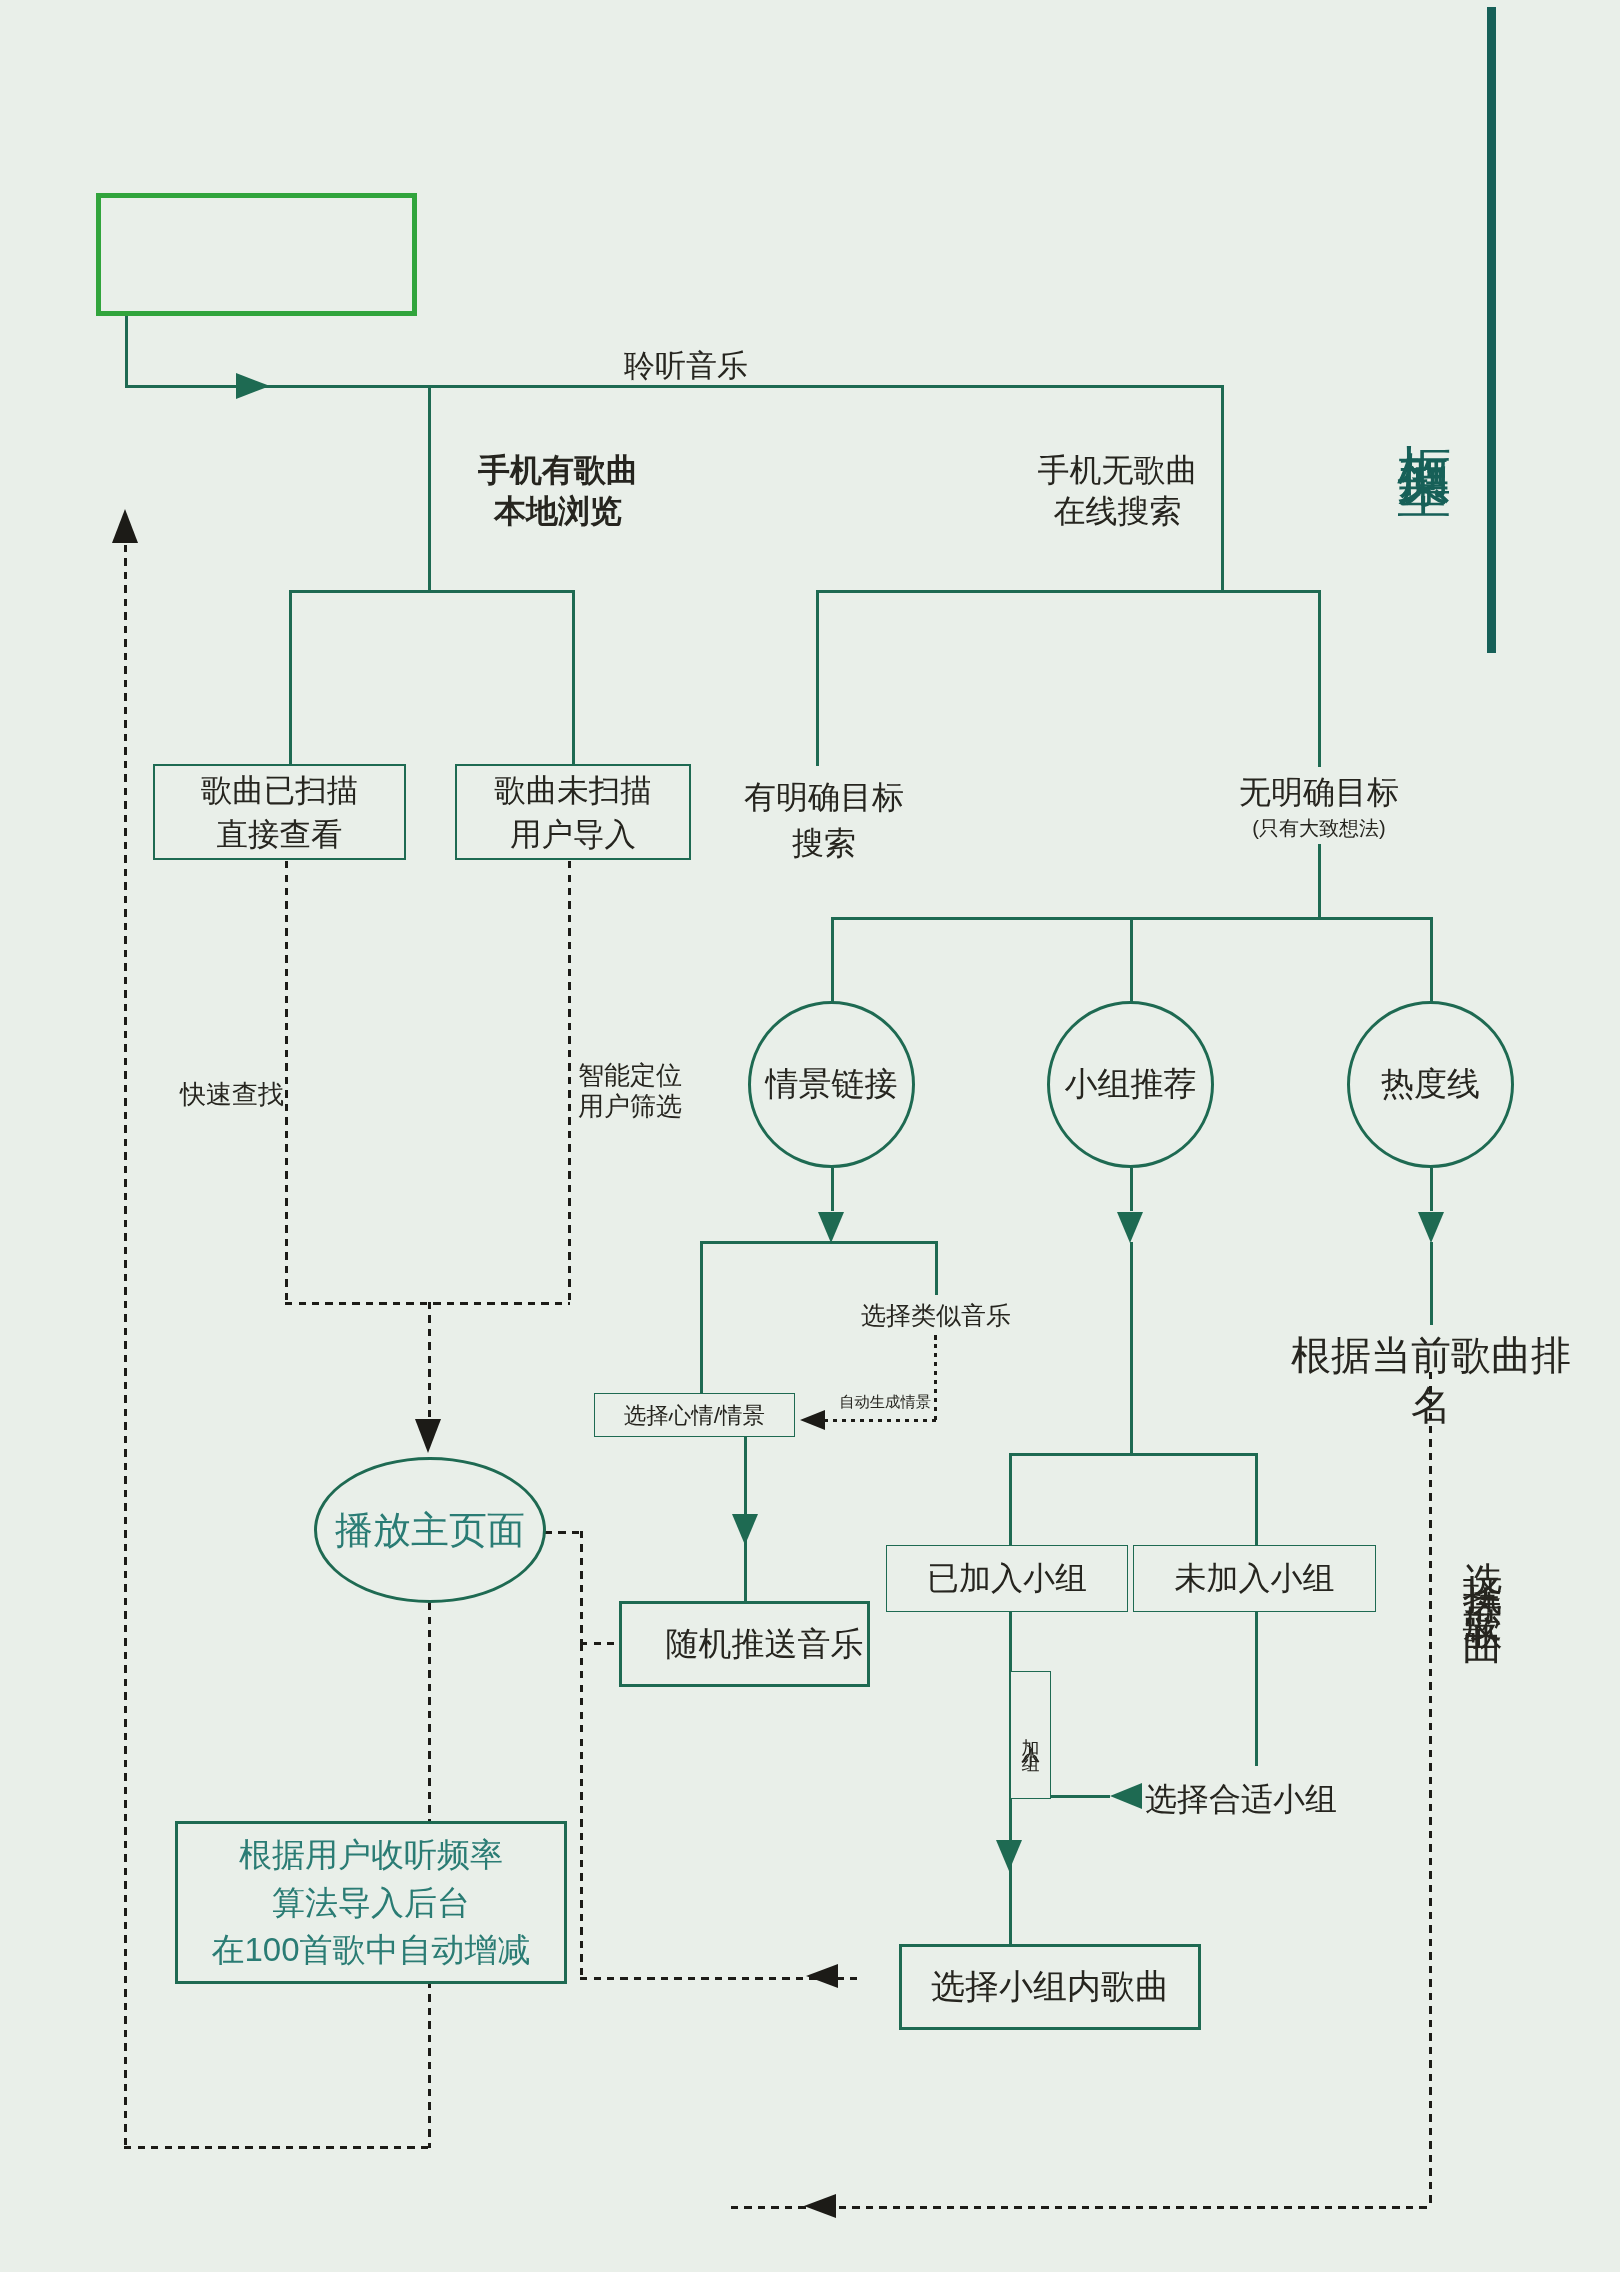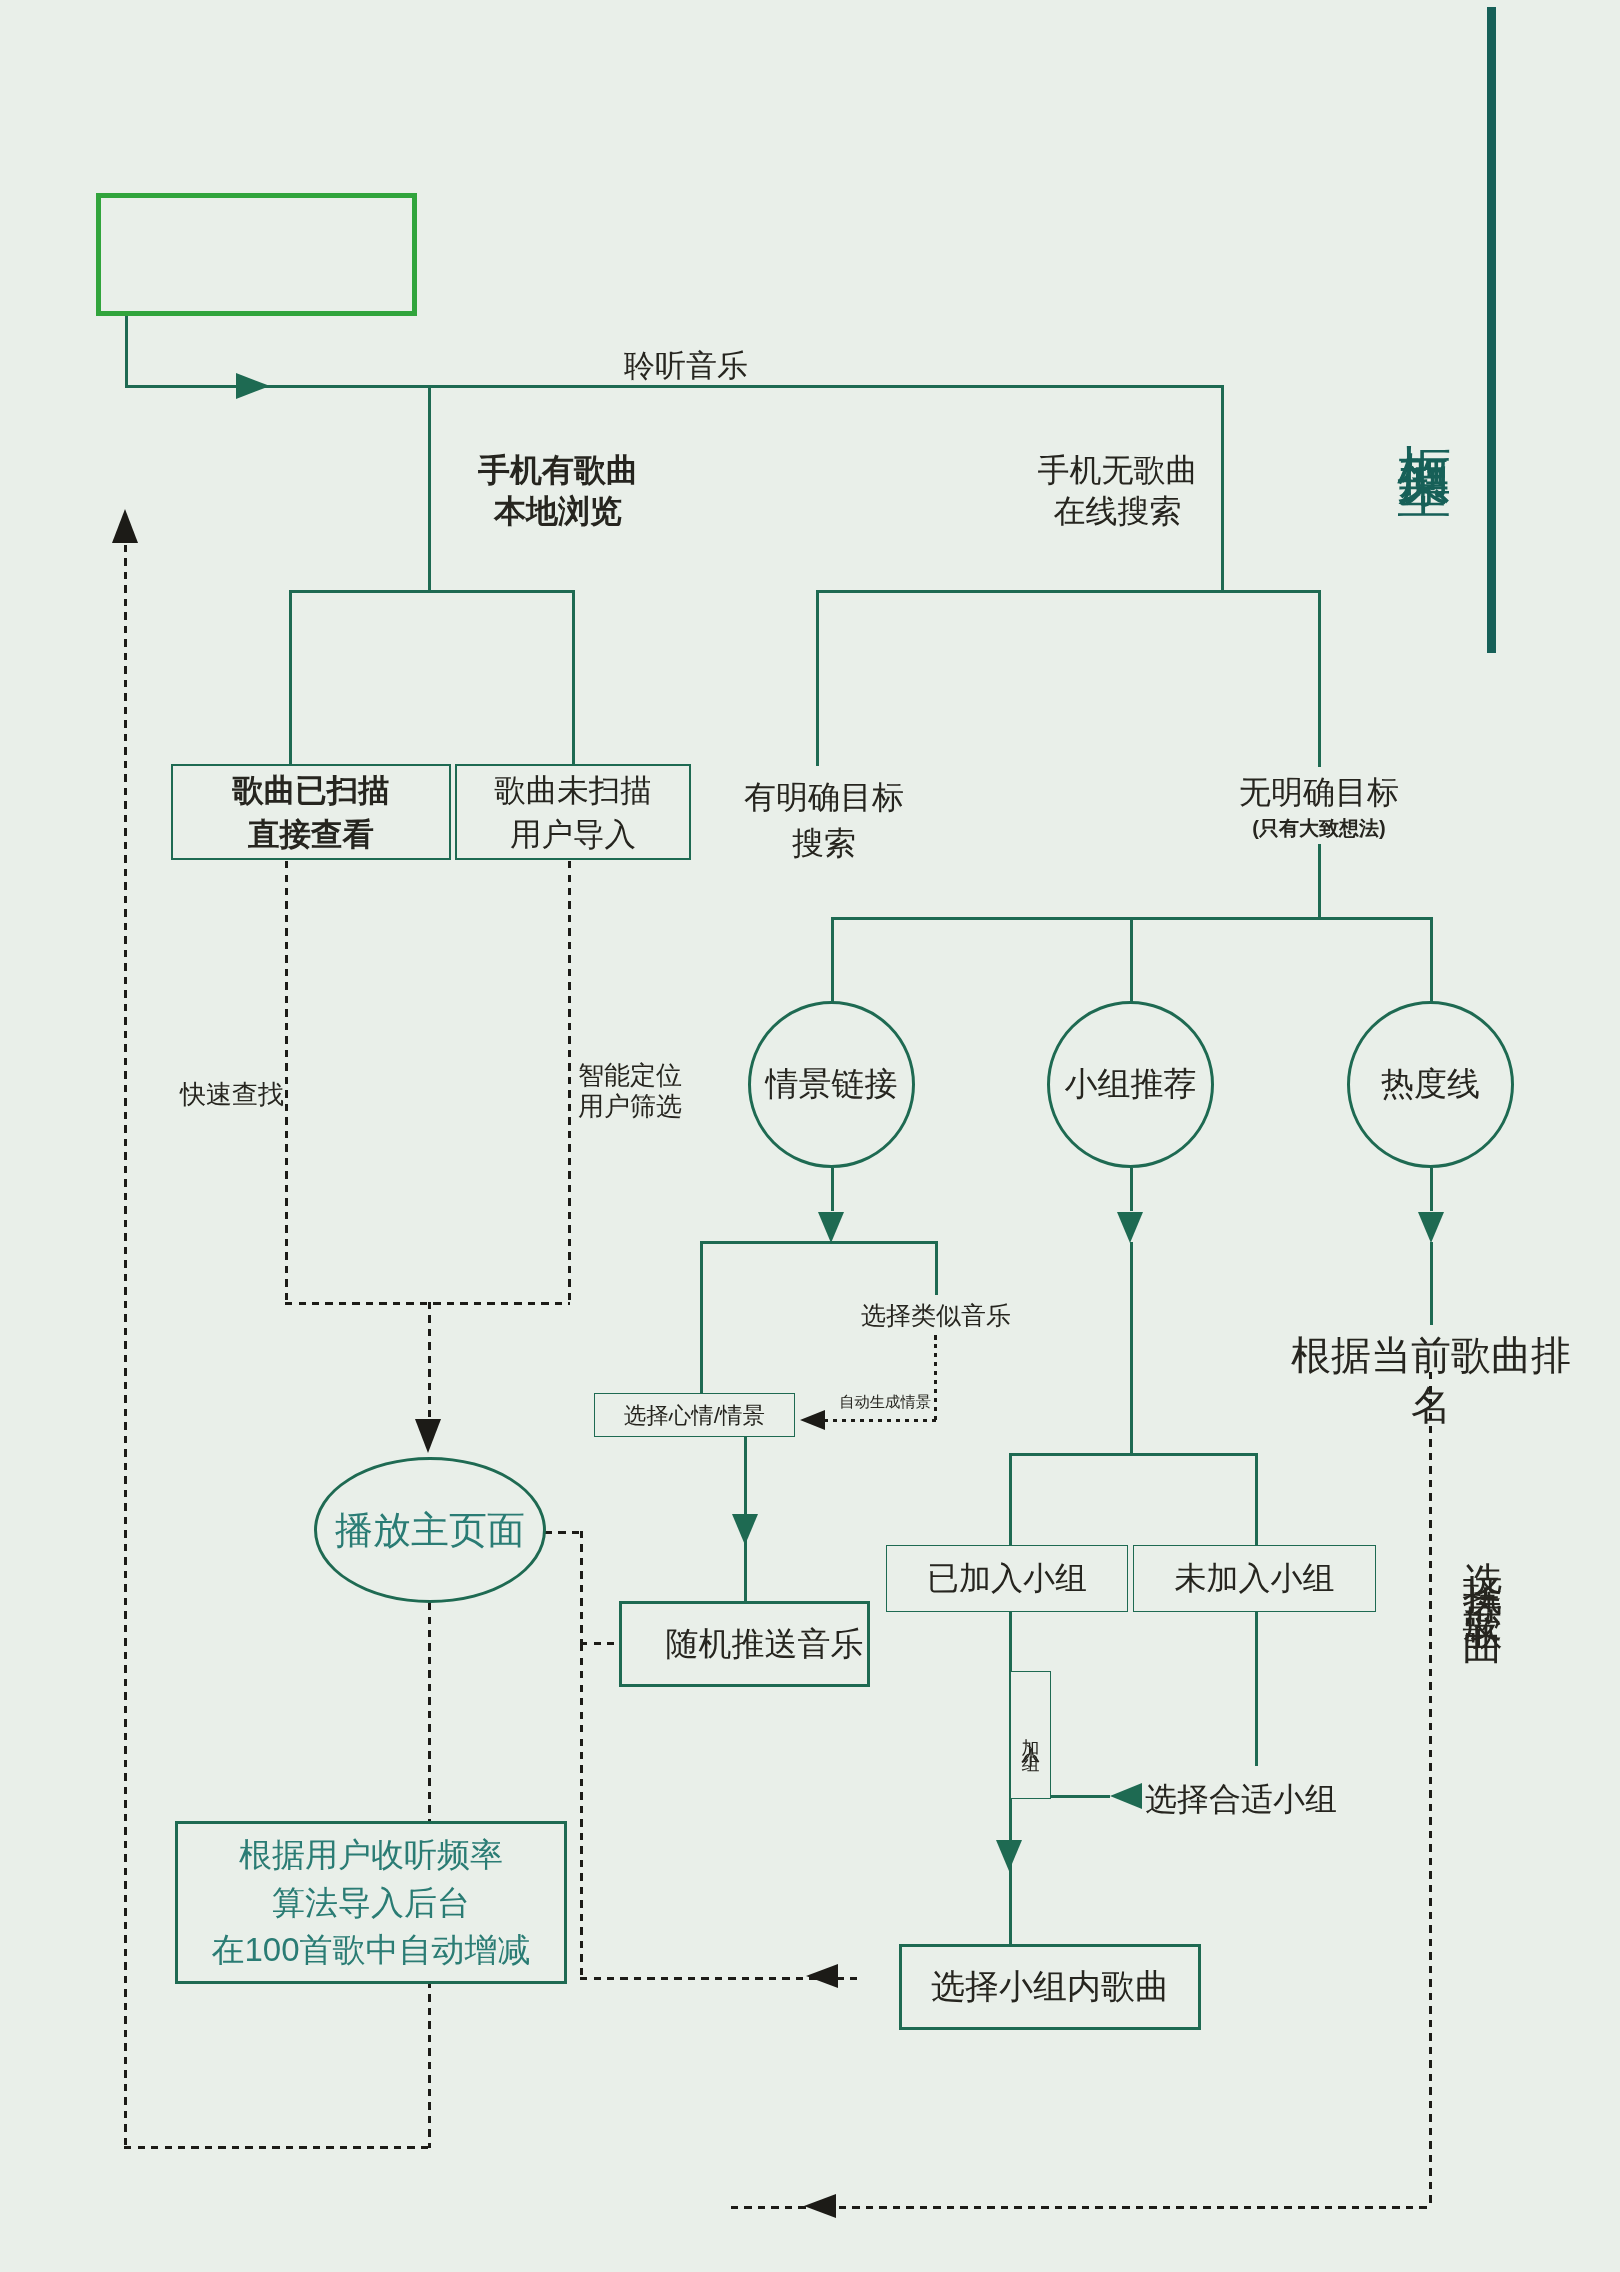--- a/index.html
+++ b/index.html
@@ -82,21 +82,21 @@
   <div class="ln" style="left:1221px;top:386px;width:2.7px;height:205px;"></div>
   <div class="lbl" style="left:1014px;top:450px;width:207px;font-size:32px;line-height:1.28;">
     <div>手机无歌曲</div>
     <div>在线搜索</div>
   </div>
 
   <div class="ln" style="left:289px;top:590px;width:285px;height:2.7px;"></div>
   <div class="ln" style="left:289px;top:590px;width:2.7px;height:175px;"></div>
   <div class="ln" style="left:572px;top:590px;width:2.7px;height:175px;"></div>
 
-  <div class="box" style="left:171px;top:764px;width:280px;height:96px;font-size:31.5px;line-height:1.4;font-weight:bold;">
+  <div class="box" style="left:153px;top:764px;width:253px;height:96px;font-size:31.5px;line-height:1.4;">
     <div>
       <div>歌曲已扫描</div>
       <div>直接查看</div>
     </div>
   </div>
   <div class="box" style="left:455px;top:764px;width:236px;height:96px;font-size:31.5px;line-height:1.4;">
     <div>
       <div>歌曲未扫描</div>
       <div>用户导入</div>
     </div>
@@ -105,21 +105,21 @@
   <div class="ln" style="left:816px;top:590px;width:504px;height:2.7px;"></div>
   <div class="ln" style="left:816px;top:590px;width:2.7px;height:176px;"></div>
   <div class="lbl" style="left:689px;top:774px;width:270px;font-size:32px;line-height:1.45;">
     <div>有明确目标</div>
     <div>搜索</div>
   </div>
 
   <div class="ln" style="left:1318px;top:590px;width:2.7px;height:177px;"></div>
   <div class="lbl" style="left:1184px;top:772px;width:270px;">
     <div style="font-size:32px;">无明确目标</div>
-    <div style="font-size:20px;margin-top:3.6px;font-weight:bold;">(只有大致想法)</div>
+    <div style="font-size:20px;margin-top:3.6px;">(只有大致想法)</div>
   </div>
   <div class="ln" style="left:1318px;top:844px;width:2.7px;height:76px;"></div>
 
   <div class="ln" style="left:831px;top:917px;width:601px;height:2.7px;"></div>
   <div class="ln" style="left:831px;top:917px;width:2.7px;height:86px;"></div>
   <div class="ln" style="left:1130px;top:917px;width:2.7px;height:86px;"></div>
   <div class="ln" style="left:1430px;top:917px;width:2.7px;height:86px;"></div>
 
   <div class="circle" style="left:748px;top:1001px;">情景链接</div>
   <div class="circle" style="left:1047px;top:1001px;">小组推荐</div>

